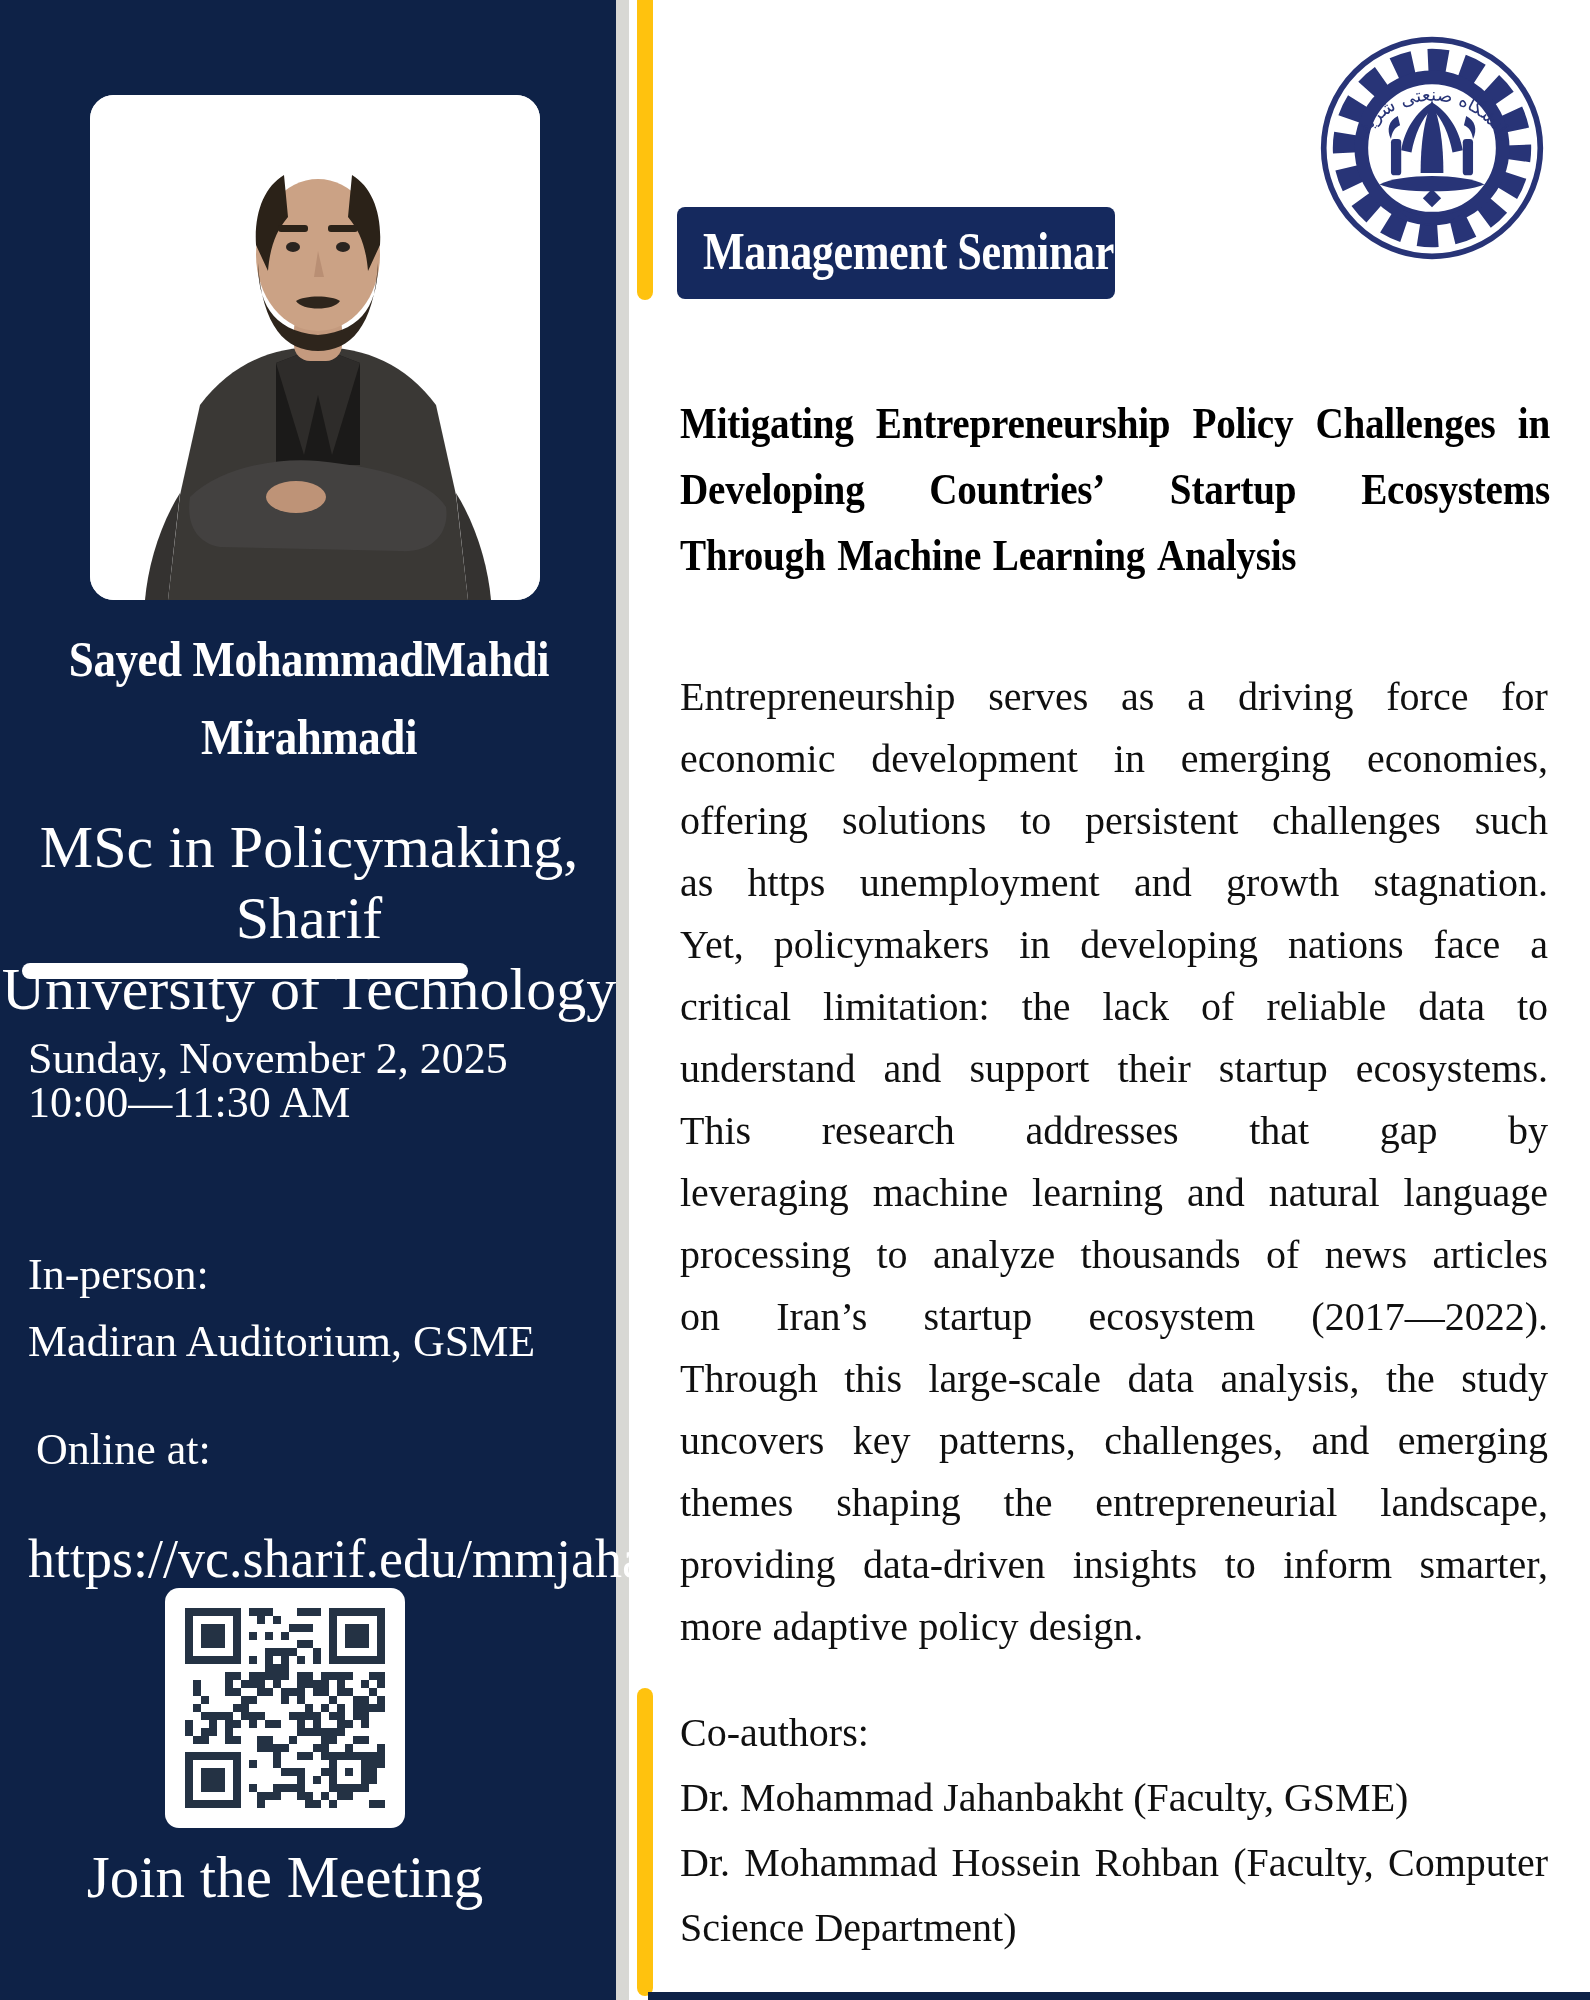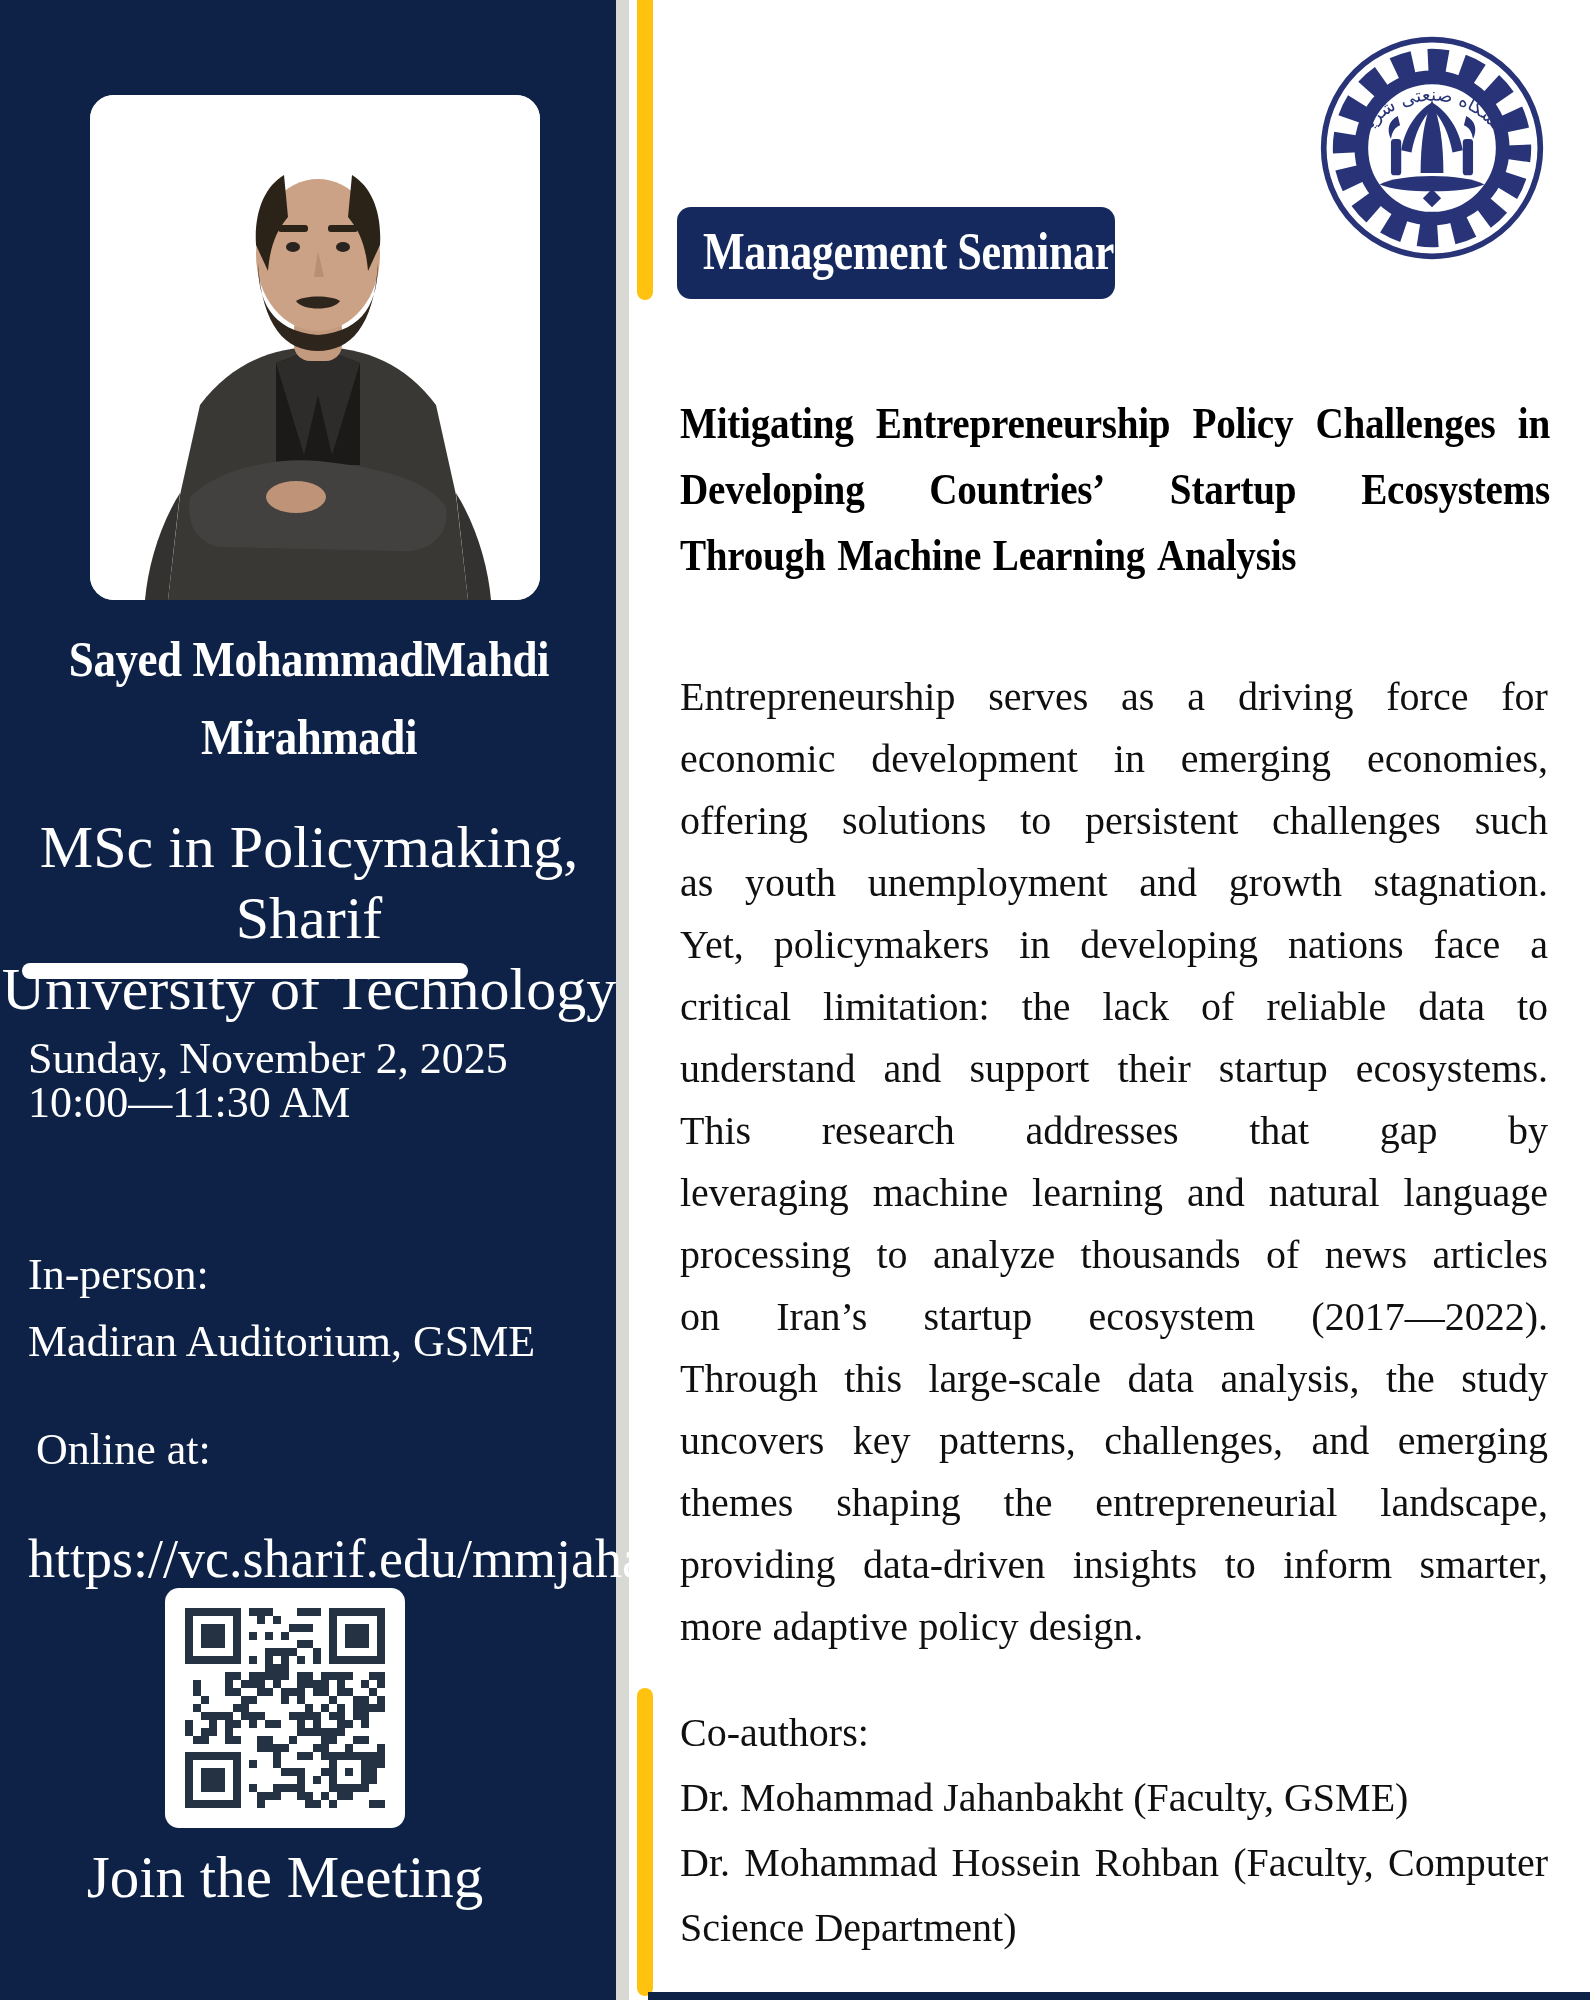--- a/index.html
+++ b/index.html
@@ -45,21 +45,21 @@
   .online-url a{color:#fff;text-decoration:none;}
 
   .qr-card{left:165px;top:1588px;width:240px;height:240px;background:#fff;border-radius:14px;}
   .qr-card svg{position:absolute;left:20px;top:20px;width:200px;height:200px;shape-rendering:crispEdges;}
   .qr-caption{left:60px;top:1843px;width:450px;text-align:center;color:#fff;font-size:59px;}
 
   
   .logo{left:1318px;top:34px;width:228px;height:228px;}
   .logo svg{display:block;width:100%;height:100%;}
 
-  .badge{left:677px;top:207px;width:438px;height:92px;background:var(--badge_navy);border-radius:14px;}
+  .badge{left:677px;top:207px;width:438px;height:92px;background:var(--badge_navy);border-radius:8px;}
   .badge-text{position:absolute;left:26px;top:0;height:92px;line-height:90px;color:#fff;
     font-weight:700;font-size:52px;letter-spacing:-.5px;white-space:nowrap;
     transform:scaleX(.85);transform-origin:0 50%;}
 
   .title{left:680px;top:383px;width:1000px;transform:scaleX(.87);transform-origin:0 0;
     color:#000;font-weight:700;font-size:45px;letter-spacing:-.3px;}
   .title .line{display:flex;justify-content:space-between;height:66px;align-items:flex-end;white-space:nowrap;}
   .title .line:last-child{justify-content:flex-start;column-gap:.30em;}
 
   .abstract{left:680px;top:658px;width:868px;color:var(--ink);font-size:40px;}
@@ -514,21 +514,21 @@
         <div class="line">
           <span>offering</span>
           <span>solutions</span>
           <span>to</span>
           <span>persistent</span>
           <span>challenges</span>
           <span>such</span>
         </div>
         <div class="line">
           <span>as</span>
-          <span>youth</span>
+          <span>https</span>
           <span>unemployment</span>
           <span>and</span>
           <span>growth</span>
           <span>stagnation.</span>
         </div>
         <div class="line">
           <span>Yet,</span>
           <span>policymakers</span>
           <span>in</span>
           <span>developing</span>

